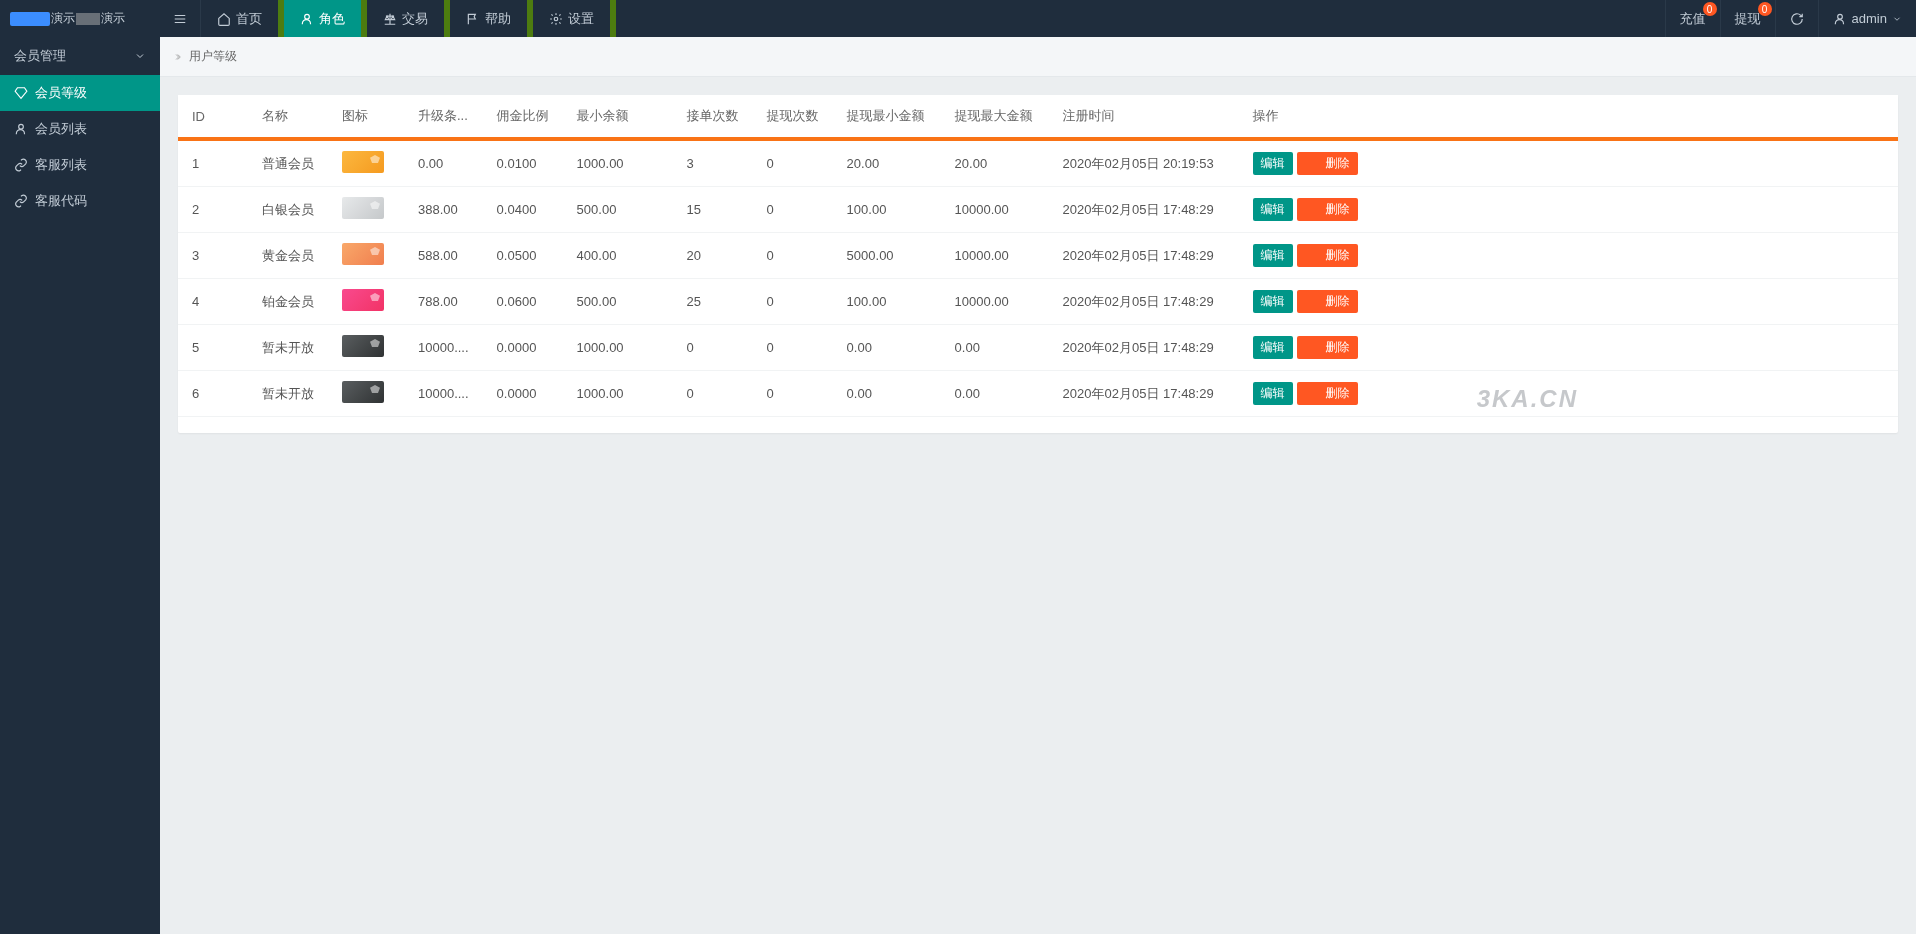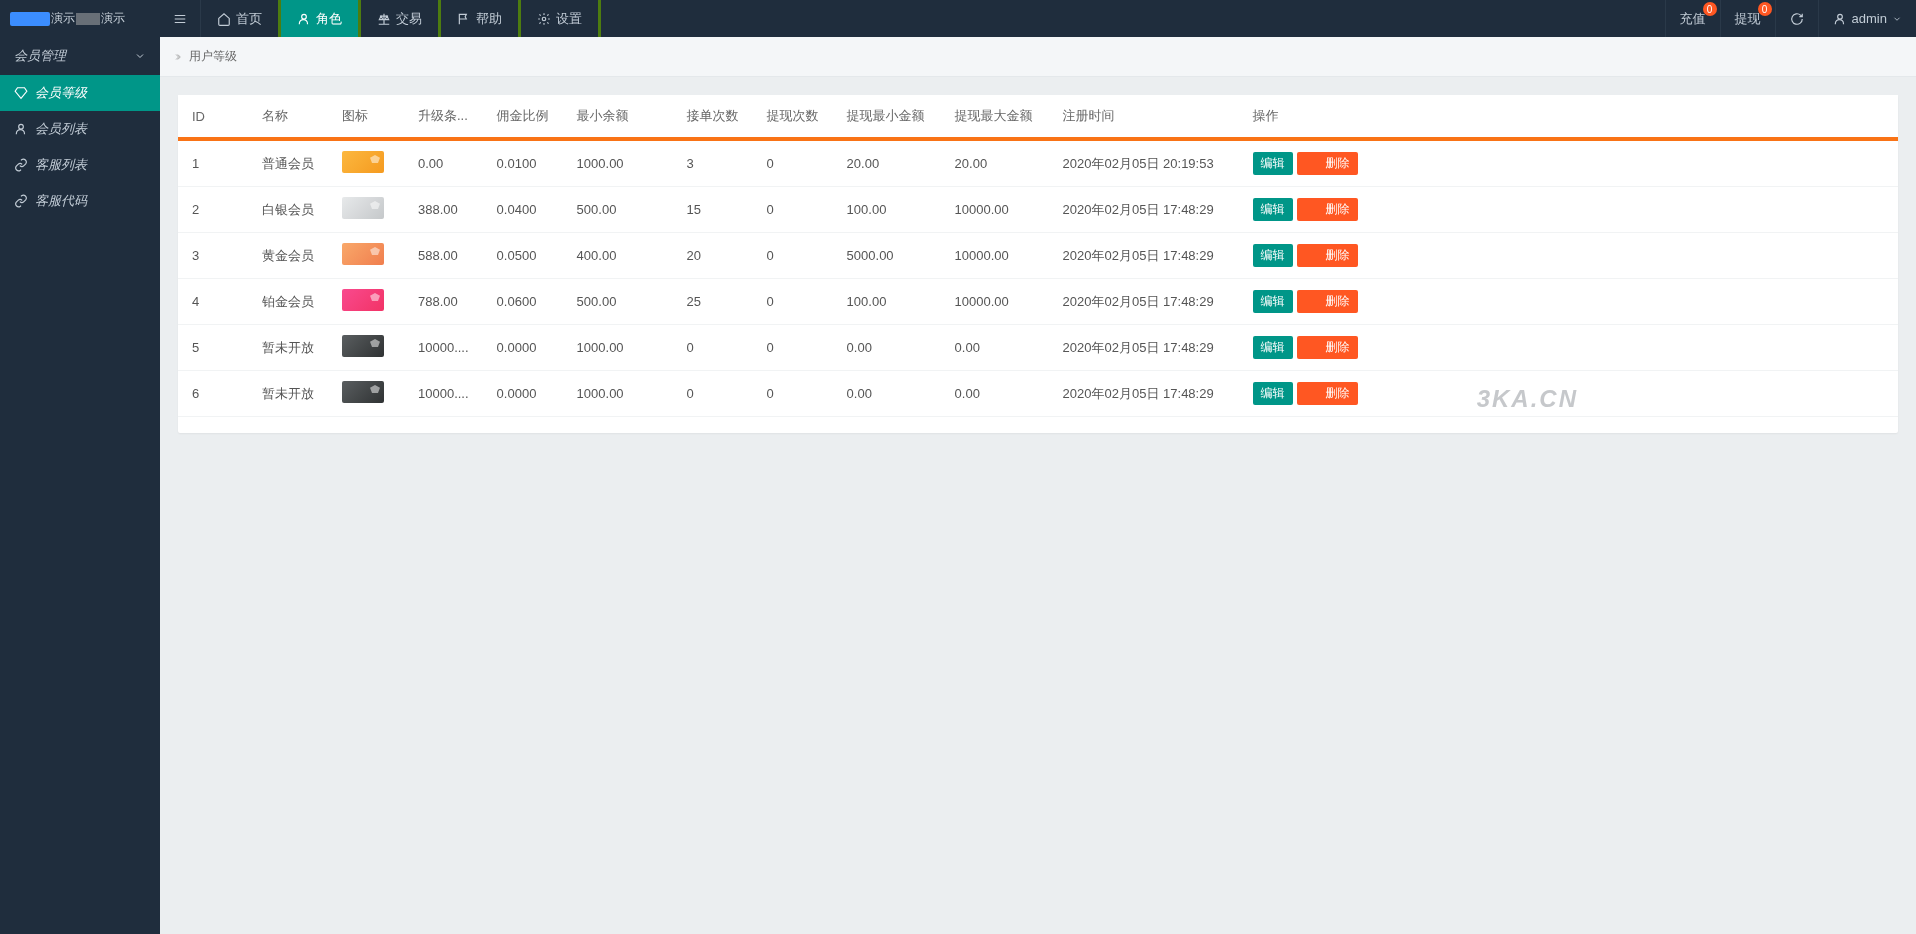--- a/index.html
+++ b/index.html
@@ -2,28 +2,28 @@
 <html><head>
 <meta charset="utf-8">
 <style>
 * { margin: 0; padding: 0; box-sizing: border-box; }
 body { font-family: "Microsoft YaHei", Arial, sans-serif; font-size: 13px; background: #ebeef0; color: #333; }
 
 .header { height: 37px; background: #1f2d3d; display: flex; align-items: stretch; color: #c2ccd6; }
 .logo { width: 160px; display: flex; align-items: center; padding: 13px 10px; color: #cbd4dd; font-size: 12px; gap: 1px; }
 .logo-blue { background: #3b8dff; color: #3b8dff; display: inline-block; width: 40px; height: 14px; border-radius: 2px; }
 .logo-gray { background: #686f77; color: #686f77; display: inline-block; width: 24px; height: 12px; }
-.nav-btn { display: flex; align-items: center; padding: 0 16px; cursor: pointer; border-right: 3px solid #4d7c0f; font-size: 13px; gap: 5px; }
+.nav-btn { display: flex; align-items: center; padding: 0 16px; cursor: pointer; border-right: 6px solid #4d7c0f; font-size: 13px; gap: 5px; }
 .nav-btn.active { background: #009688; color: #fff; }
 .hamburger { padding: 0 13px; display: flex; align-items: center; border-right: 1px solid #2a3949; cursor: pointer; }
 .header-right { margin-left: auto; display: flex; align-items: stretch; }
 .hr-item { display: flex; align-items: center; padding: 0 14px; cursor: pointer; position: relative; border-left: 1px solid #2a3949; font-size: 13px; gap: 5px; }
 .badge { position: absolute; top: 2px; right: 3px; background: #ff5722; color: #fff; border-radius: 8px; font-size: 10px; min-width: 14px; height: 14px; display: flex; align-items: center; justify-content: center; padding: 0 3px; }
 
-.sidebar { position: fixed; left: 0; top: 37px; bottom: 0; width: 160px; background: #1f2d3d; color: #c2ccd6; font-style: italic; }
+.sidebar { position: fixed; left: 0; top: 37px; bottom: 0; width: 160px; background: #1f2d3d; color: #c2ccd6; }
 .side-group { height: 38px; display: flex; align-items: center; padding: 0 14px; cursor: pointer; font-size: 13px; justify-content: space-between; }
 .side-item { height: 36px; display: flex; align-items: center; padding: 0 14px; cursor: pointer; font-size: 13px; gap: 7px; }
 .side-item.active { background: #009688; color: #fff; }
 
 .content { margin-left: 160px; margin-top: 0; }
 .crumb { height: 40px; background: #f4f6f8; display: flex; align-items: center; padding: 0 14px; color: #666; font-size: 12px; gap: 5px; border-bottom: 1px solid #e4e8eb; }
 .panel { margin: 18px; background: #fff; border-radius: 2px; padding: 0 0 16px 0; box-shadow: 0 1px 2px rgba(0,0,0,.05); position: relative; }
 
 .table { width: 100%; border-collapse: collapse; }
 .table th { text-align: left; padding: 12px 14px; font-weight: normal; color: #666; font-size: 13px; border-bottom: 4px solid #f97316; background: #fff; white-space: nowrap; overflow: hidden; text-overflow: ellipsis; }

